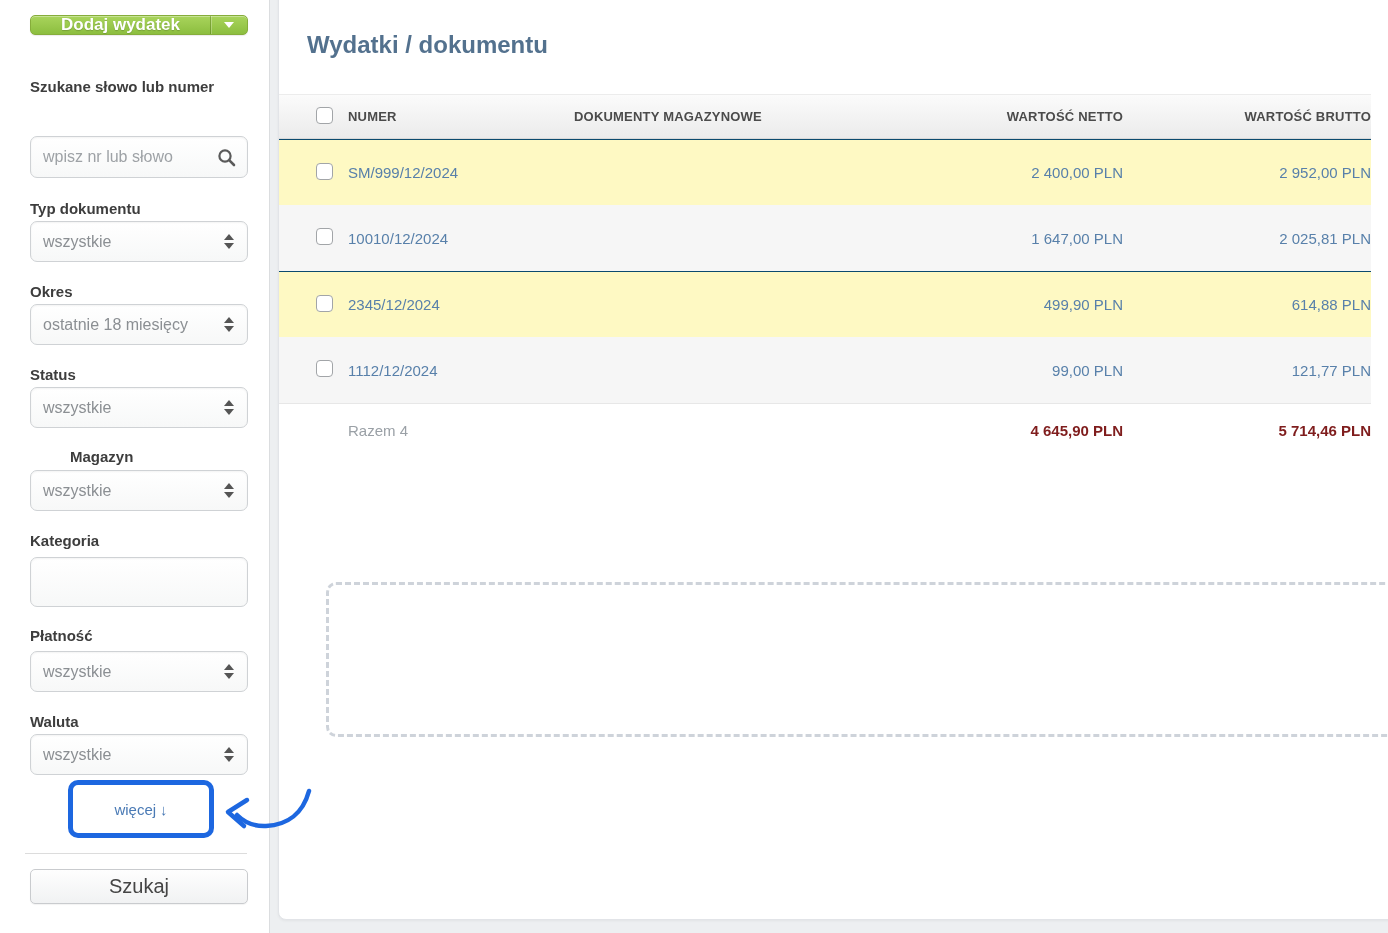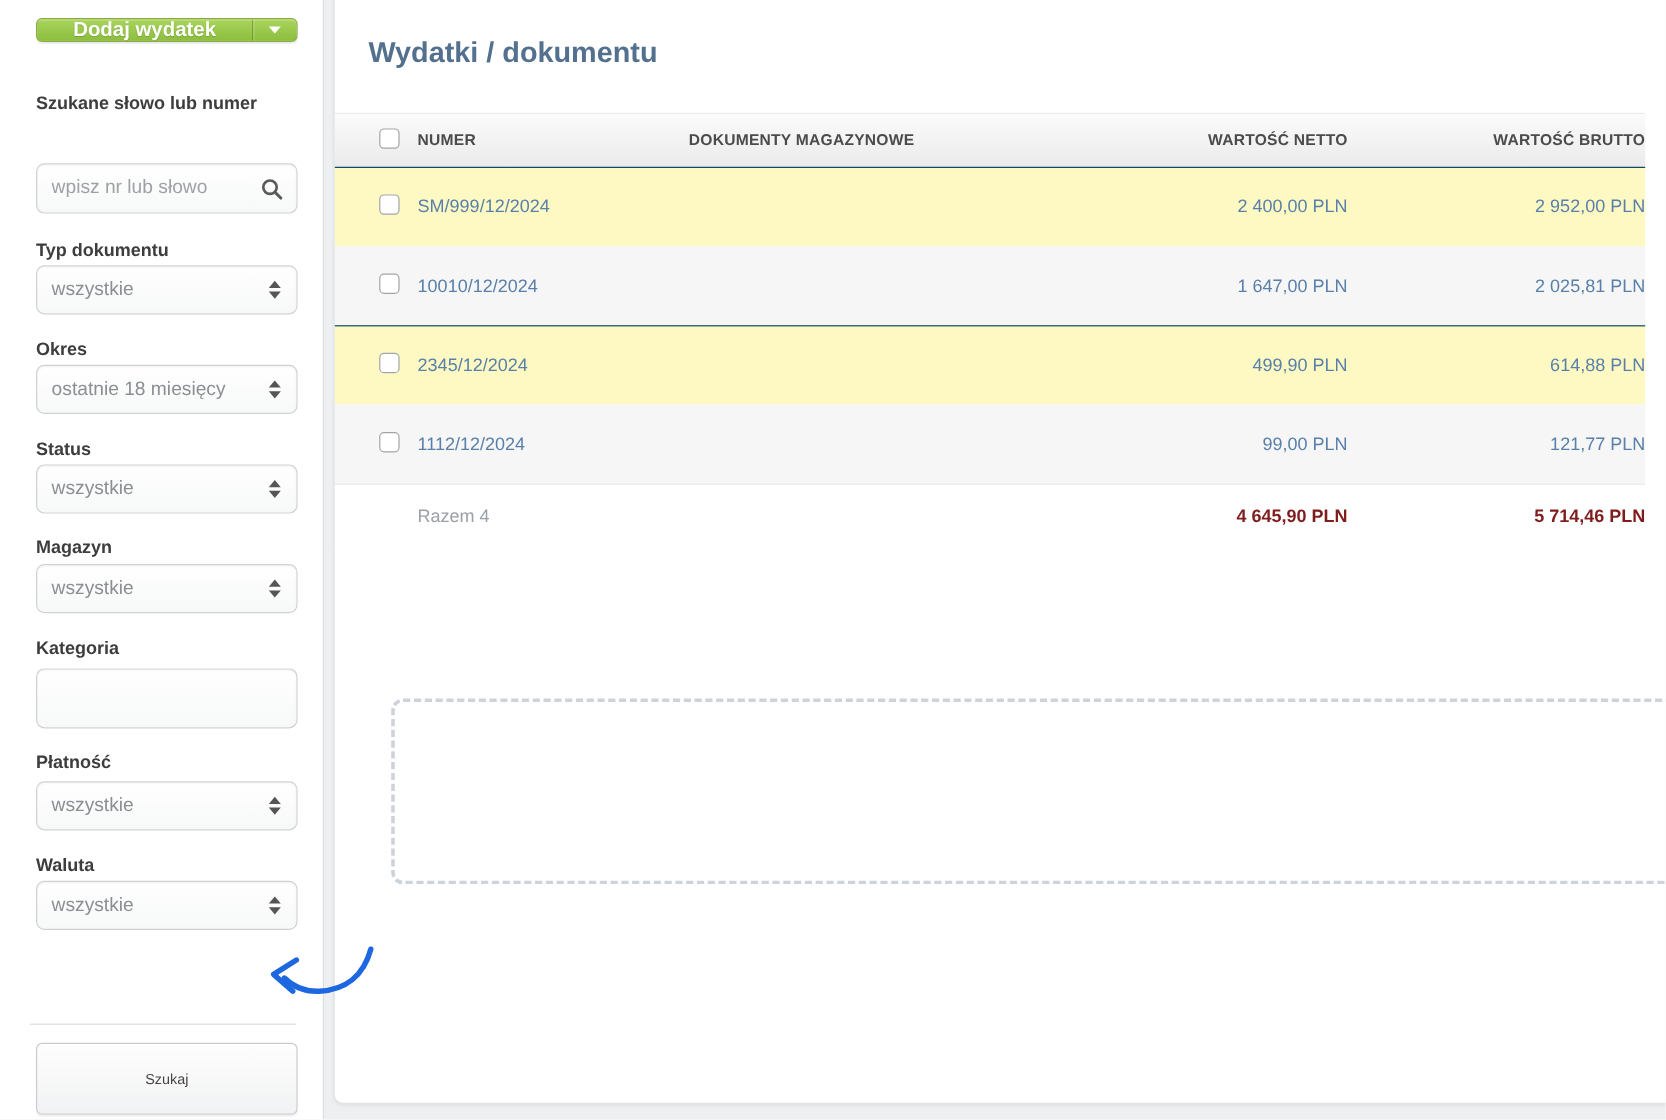--- a/index.html
+++ b/index.html
@@ -66,25 +66,25 @@
   .tall { height:50px; }
   .more-box {
     position:absolute; left:68px; top:780px; width:146px; height:58px;
     border:5px solid #1d67e0; border-radius:10px; background:#fff;
     display:flex; align-items:center; justify-content:center; cursor:pointer;
   }
   .more-link { font-size:15px; color:#4a7ab5; }
   .more-arrow { font-size:15px; font-weight:bold; color:#4a7ab5; margin-left:4px; }
   .side-divider { position:absolute; left:25px; top:853px; width:222px; height:1px; background:#dcdcdc; }
   .szukaj-btn {
-    position:absolute; left:30px; top:869px; width:218px; height:60px;
+    position:absolute; left:30px; top:869px; width:218px; height:35px;
     border:1px solid #c9cbce; border-radius:5px;
     background:linear-gradient(#fefefe,#f1f2f3);
     box-shadow:0 1px 1px rgba(0,0,0,.05);
-    font-size:12px; color:#454545; font-family:"Liberation Sans", sans-serif;
+    font-size:20px; color:#454545; font-family:"Liberation Sans", sans-serif;
     cursor:pointer;
   }
 
   
   .card {
     position:absolute; left:278px; top:-10px; width:1125px; height:930px;
     background:#ffffff; border:1px solid #e2e4e8; border-radius:8px;
     box-shadow:0 1px 3px rgba(0,0,0,.05);
   }
   .page-title {
@@ -169,21 +169,21 @@
 
     <div class="f-label" style="top:364px;">Status</div>
     <div class="control" style="top:387px;">
       <span class="sel-value">wszystkie</span>
       <span class="spinner">
           <i class="up"></i>
           <i class="down"></i>
         </span>
     </div>
 
-    <div class="f-label" style="top:446px;">Magazyn</div>
+    <div class="f-label" style="top:446px;margin-left:40px;">Magazyn</div>
     <div class="control" style="top:470px;">
       <span class="sel-value">wszystkie</span>
       <span class="spinner">
           <i class="up"></i>
           <i class="down"></i>
         </span>
     </div>
 
     <div class="f-label" style="top:530px;">Kategoria</div>
     <div class="control tall" style="top:557px;">
@@ -201,20 +201,24 @@
 
     <div class="f-label" style="top:711px;">Waluta</div>
     <div class="control" style="top:734px;">
       <span class="sel-value">wszystkie</span>
       <span class="spinner">
           <i class="up"></i>
           <i class="down"></i>
         </span>
     </div>
 
+    <div class="more-box">
+      <span class="more-link">więcej</span>
+      <span class="more-arrow">↓</span>
+    </div>
 
     <div class="side-divider"></div>
 
     <button class="szukaj-btn">Szukaj</button>
   </aside>
 
   <section class="card">
     <h1 class="page-title">Wydatki / dokumentu</h1>
 
     <div class="tbl">

